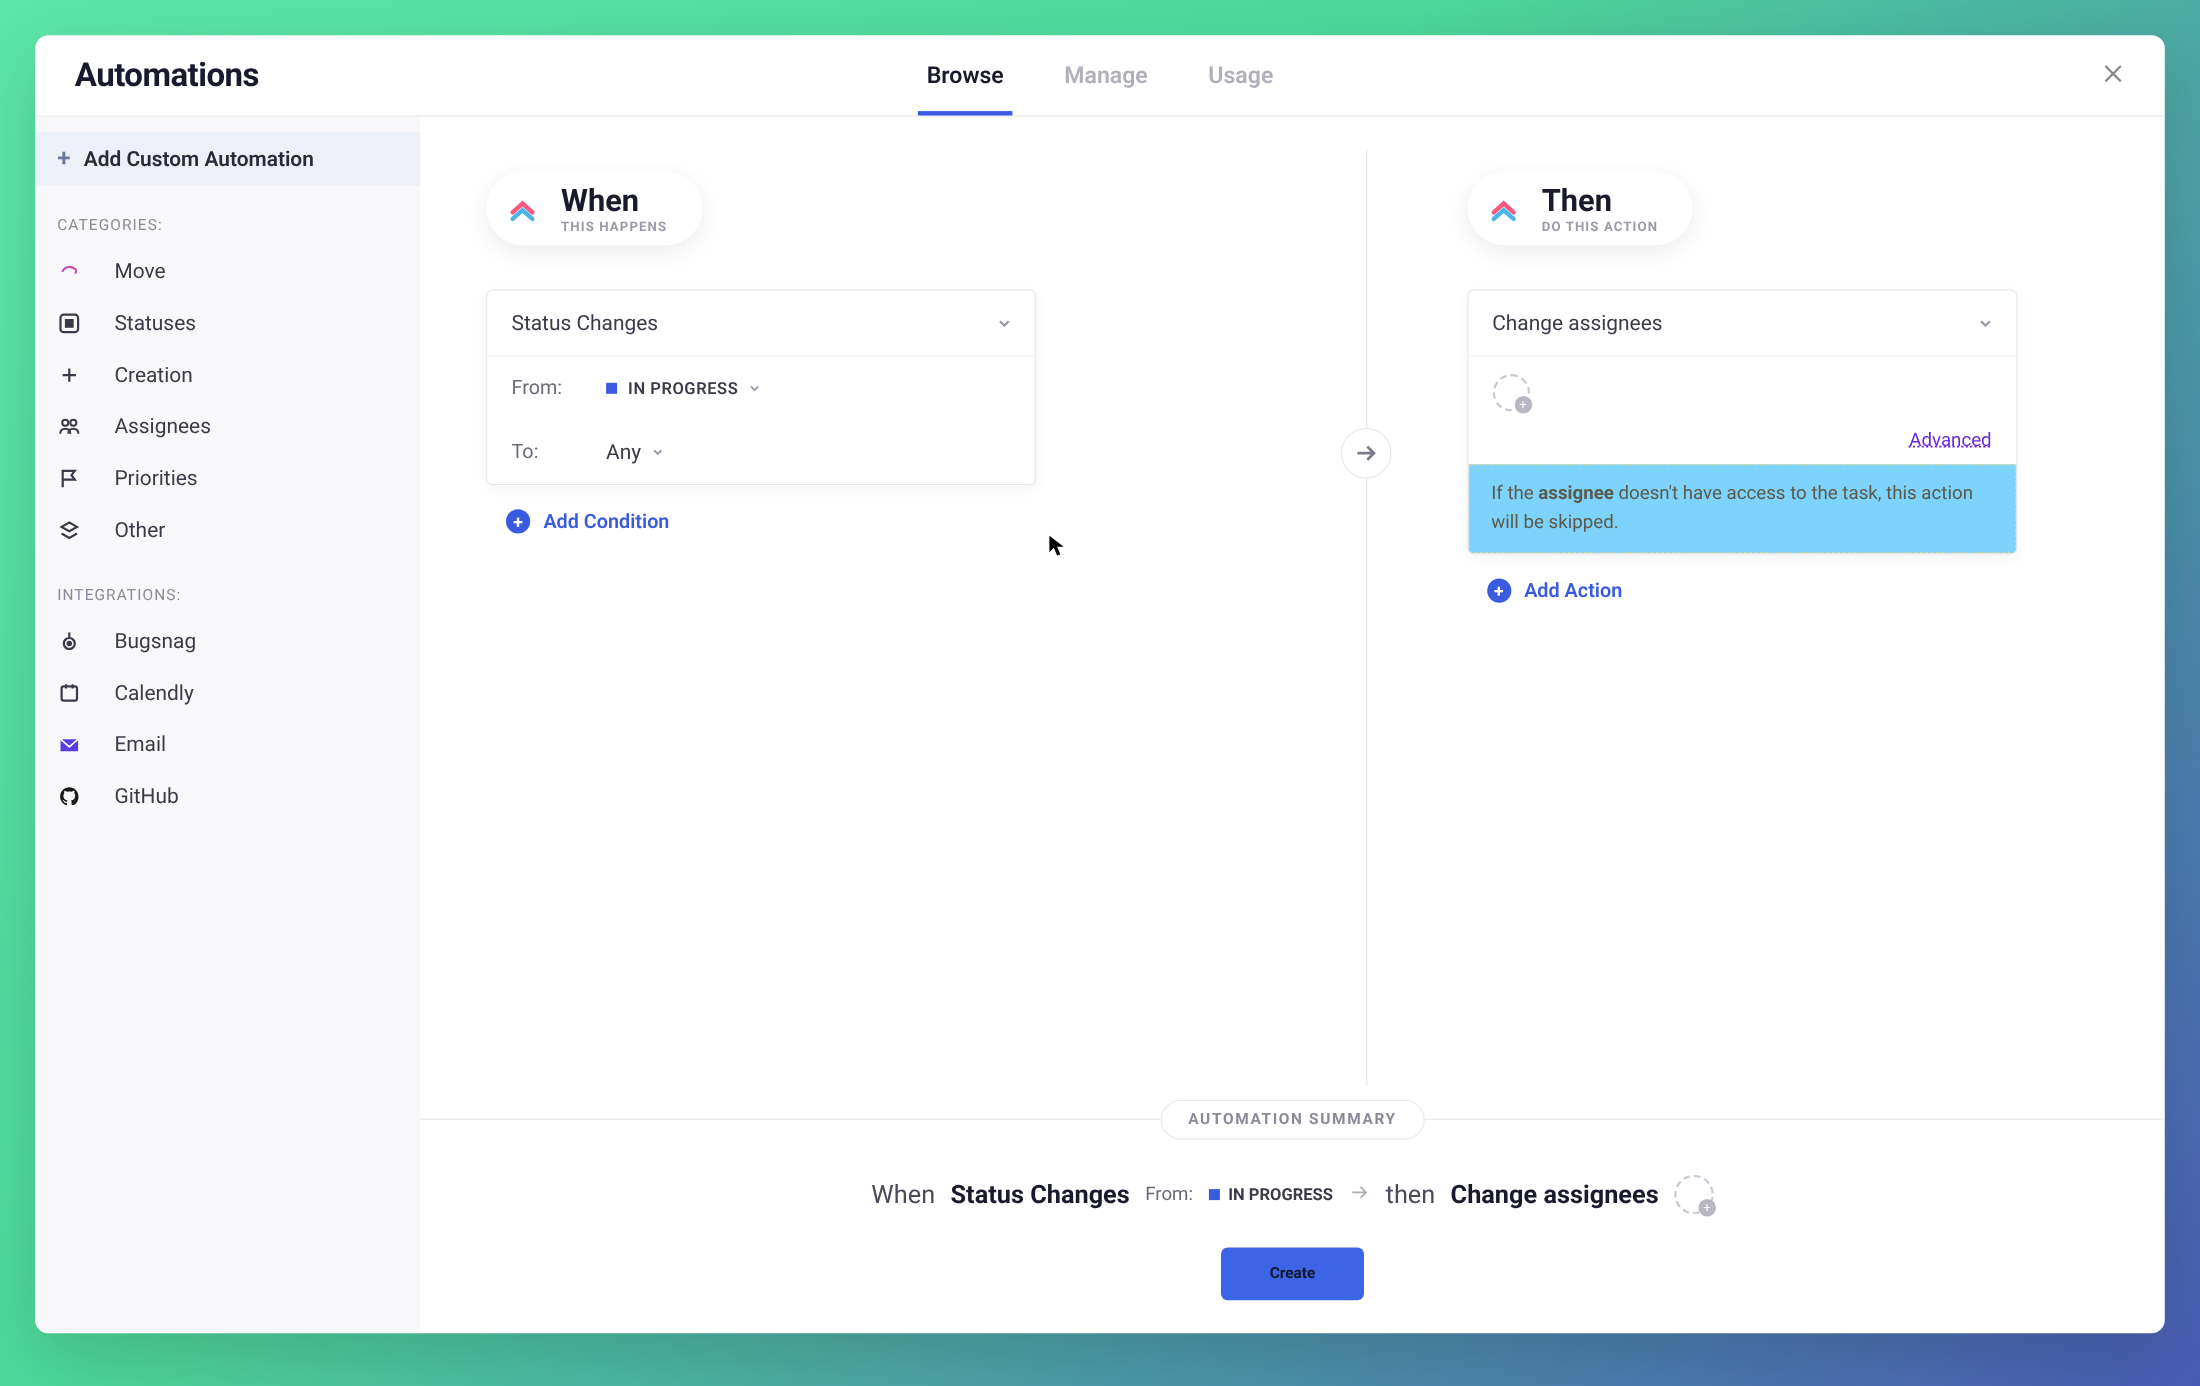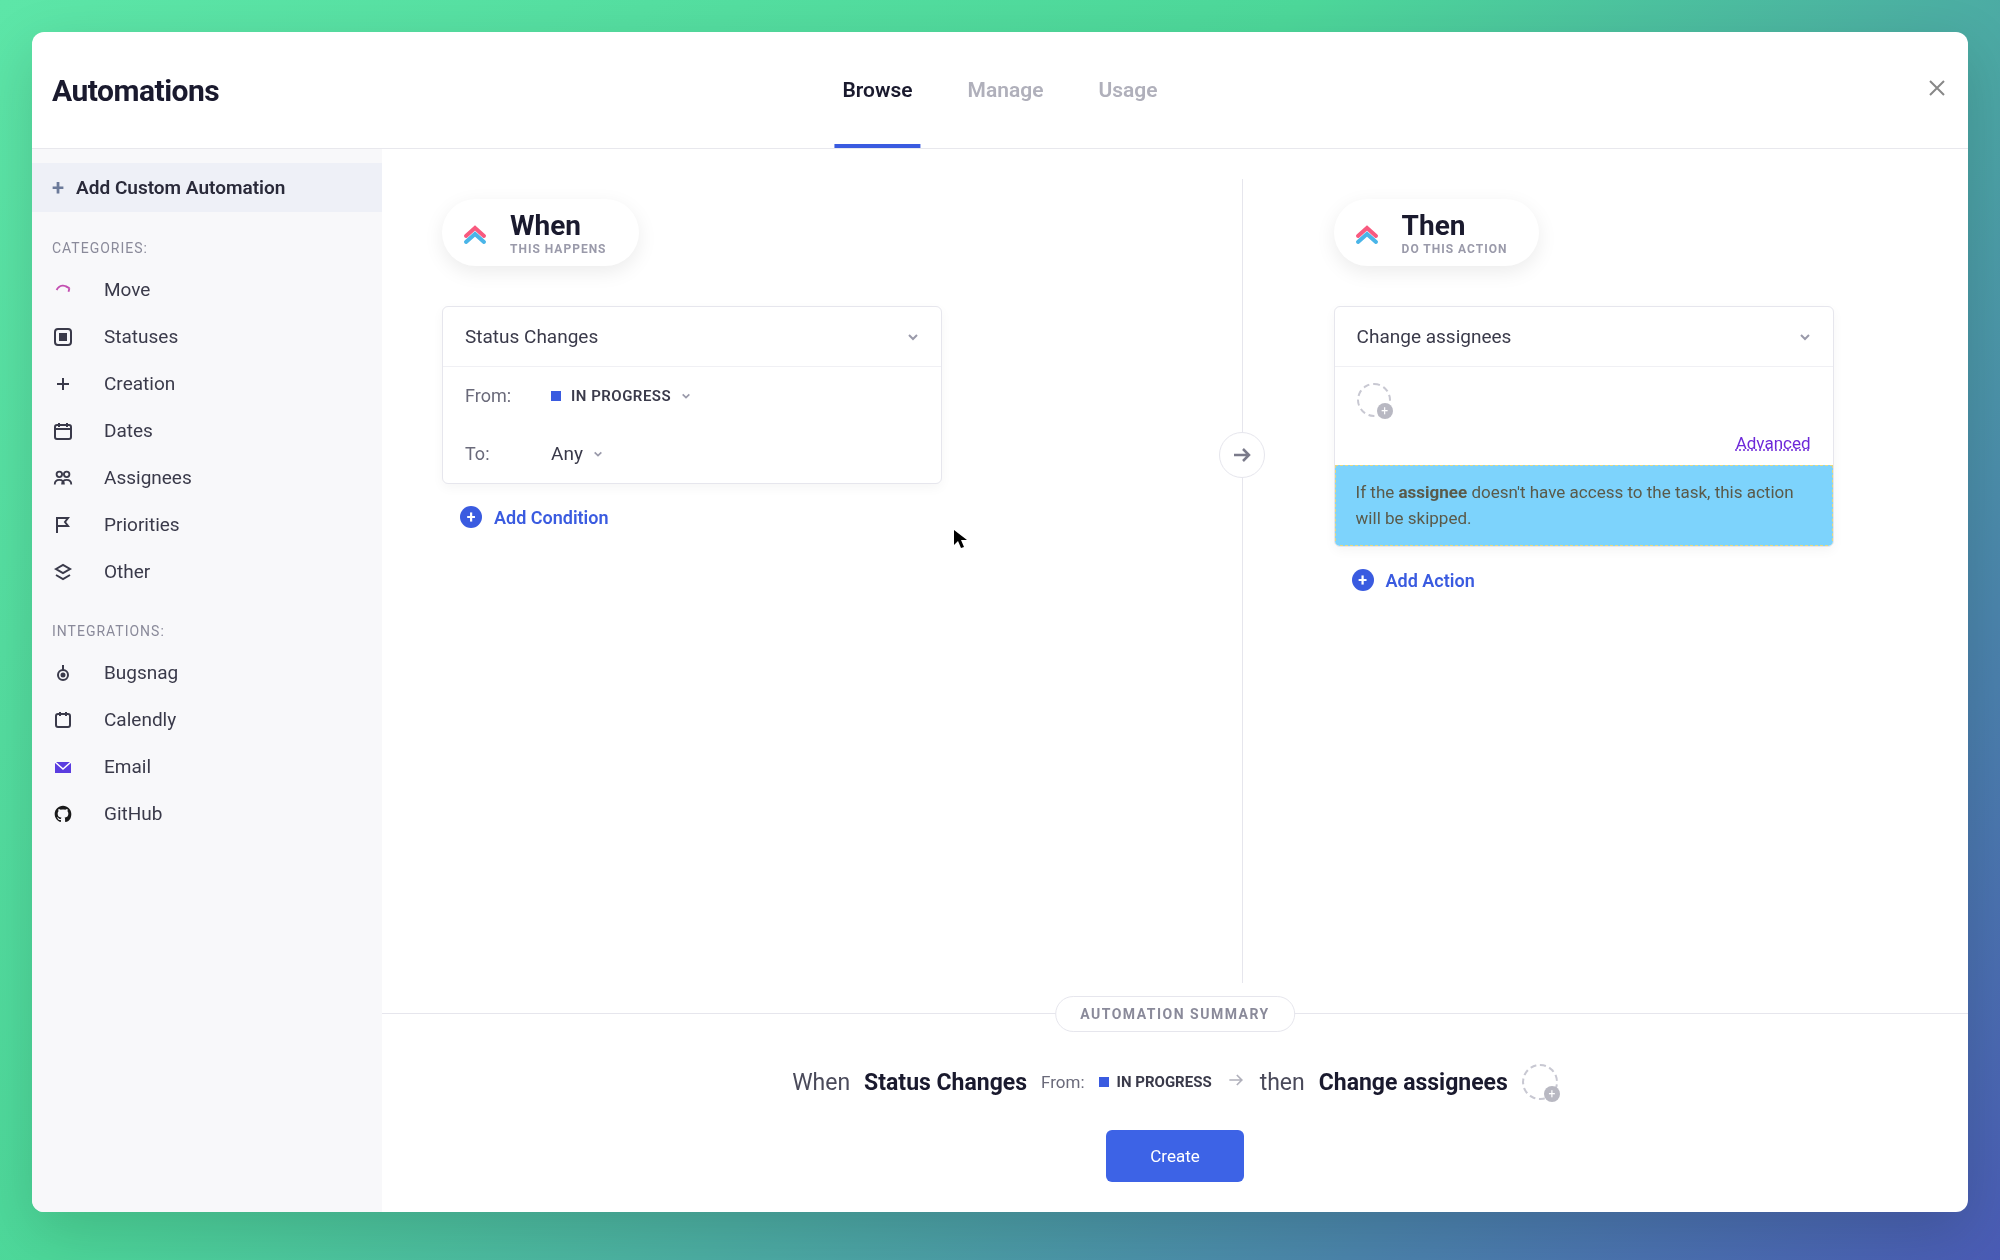--- a/index.html
+++ b/index.html
@@ -1,19 +1,19 @@
 <!DOCTYPE html>
 <html><head>
 <meta charset="utf-8">
 <style>
 * { margin: 0; padding: 0; box-sizing: border-box; font-family: -apple-system, BlinkMacSystemFont, "Segoe UI", Roboto, Helvetica, Arial, sans-serif; }
 body { background: linear-gradient(135deg, #5de6a8 0%, #4dd89a 40%, #4a5bb5 100%); padding: 32px; min-height: 1260px; }
 .app { background: #fff; border-radius: 12px; overflow: hidden; width: 100%; max-width: 1940px; margin: 0 auto; min-height: 1180px; display: flex; flex-direction: column; box-shadow: 0 20px 60px rgba(0,0,0,0.15); }
 
-.header { display: flex; align-items: center; padding: 0 20px; height: 117px; border-bottom: 1px solid #e8e8ed; position: relative; }
+.header { display: flex; align-items: center; padding: 0 36px; height: 74px; border-bottom: 1px solid #e8e8ed; position: relative; }
 .header-title { font-size: 30px; font-weight: 700; color: #1a1a2e; letter-spacing: -0.5px; }
 .header-tabs { position: absolute; left: 50%; transform: translateX(-50%); display: flex; gap: 55px; height: 100%; align-items: center; }
 .header-tab { font-size: 21px; font-weight: 600; color: #b0b0bb; cursor: pointer; height: 100%; display: flex; align-items: center; position: relative; }
 .header-tab.active { color: #1a1a2e; }
 .header-tab.active::after { content: ""; position: absolute; bottom: 0; left: -8px; right: -8px; height: 4px; background: #3a5be0; }
 .header-close { margin-left: auto; cursor: pointer; color: #888; }
 
 .content { display: flex; flex: 1; }
 
 .sidebar { width: 350px; background: #f8f8fa; padding: 14px 0; }
@@ -60,21 +60,21 @@
 
 .summary { border-top: 1px solid #e6e6ed; position: relative; padding: 50px 40px 30px; display: flex; flex-direction: column; align-items: center; gap: 30px; }
 .summary-badge { position: absolute; top: -18px; left: 50%; transform: translateX(-50%); background: #fff; border: 1px solid #e6e6ed; border-radius: 20px; padding: 9px 24px; font-size: 14px; font-weight: 700; color: #8a8a9a; letter-spacing: 1.5px; }
 .summary-text { display: flex; align-items: center; gap: 14px; font-size: 23px; color: #4a4a5a; flex-wrap: wrap; }
 .summary-text .bold { font-weight: 700; color: #1a1a2e; }
 .summary-text .small { font-size: 17px; color: #6a6a7a; }
 .summary-status { display: flex; align-items: center; gap: 8px; font-size: 15px; font-weight: 700; color: #3a3a4a; }
 .summary-arrow { color: #b0b0bb; }
 .summary-assignee { width: 36px; height: 36px; border: 2px dashed #c8c8d2; border-radius: 50%; position: relative; }
 .summary-assignee::after { content: "+"; position: absolute; bottom: -4px; right: -4px; width: 16px; height: 16px; background: #b8b8c2; color: #fff; border-radius: 50%; font-size: 12px; display: flex; align-items: center; justify-content: center; }
-.create-btn { background: #3d63e6; color: #ffffff; font-size: 17px; font-weight: 400; padding: 16px 44px; border-radius: 6px; cursor: pointer; border: none; }
+.create-btn { background: #3d63e6; color: #0f172a; font-size: 14px; font-weight: 700; padding: 16px 44px; border-radius: 6px; cursor: pointer; border: none; }
 </style>
 </head>
 <body>
 
 <div class="app">
 
   <div class="header">
     <div class="header-title">Automations</div>
     <div class="header-tabs">
       <div class="header-tab active">Browse</div>
@@ -115,29 +115,20 @@
         </span>
         <span>Statuses</span>
       </div>
       <div class="sidebar-item">
         <span class="sidebar-icon">
           <svg width="20" height="20" viewBox="0 0 20 20" fill="none" stroke="#3a3a4a" stroke-width="2">
               <path d="M10 4 V16 M4 10 H16"></path>
             </svg>
         </span>
         <span>Creation</span>
-      </div>
-      <div class="sidebar-item">
-        <span class="sidebar-icon">
-          <svg width="20" height="20" viewBox="0 0 20 20" fill="none" stroke="#3a3a4a" stroke-width="2">
-              <rect x="2" y="4" width="16" height="14" rx="2"></rect>
-              <path d="M2 8 H18 M6 2 V6 M14 2 V6"></path>
-            </svg>
-        </span>
-        <span>Dates</span>
       </div>
       <div class="sidebar-item">
         <span class="sidebar-icon">
           <svg width="22" height="22" viewBox="0 0 24 24" fill="none" stroke="#3a3a4a" stroke-width="2">
               <circle cx="8" cy="8" r="3"></circle>
               <circle cx="16" cy="8" r="3"></circle>
               <path d="M3 19 C3 15 6 14 8 14 C10 14 13 15 13 19 M11 19 C11 15 14 14 16 14 C18 14 21 15 21 19"></path>
             </svg>
         </span>
         <span>Assignees</span>

